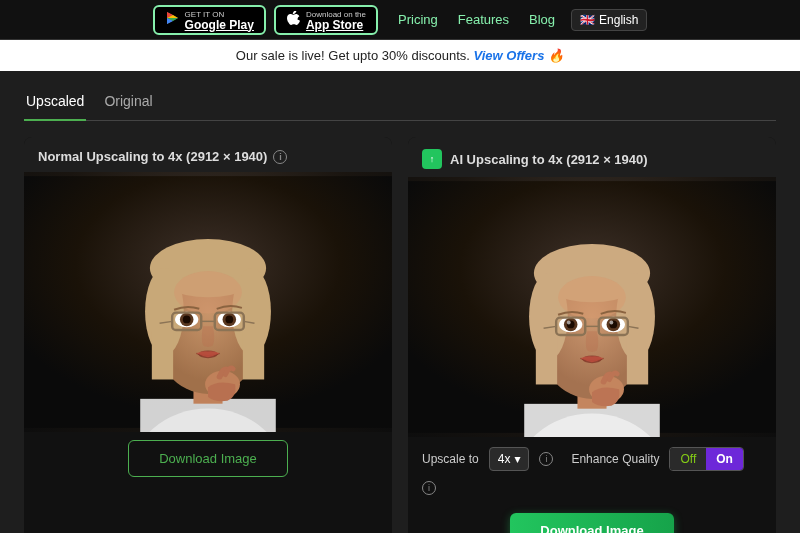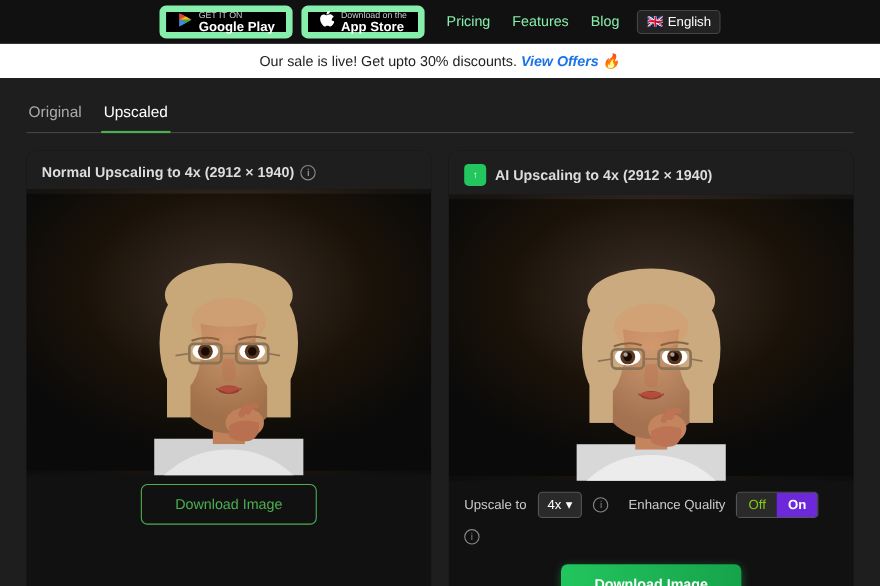--- a/index.html
+++ b/index.html
@@ -18,43 +18,44 @@
       display: flex;
       align-items: center;
       justify-content: center;
       gap: 8px;
       padding: 0 20px;
       height: 40px;
       border-bottom: 1px solid #333;
     }
     .store-btn {
       display: flex;
-      align-items: center;
+      align-items: flex-start;
       gap: 6px;
       background: #000;
-      border: 6px solid #86efac;
+      border: 2px solid #86efac;
       border-radius: 6px;
       padding: 4px 10px;
       color: #fff;
       cursor: pointer;
       text-decoration: none;
       height: 30px;
     }
     .store-btn .store-icon {
       font-size: 14px;
     }
     .store-btn .store-text-small {
       font-size: 8px;
       color: #ccc;
       line-height: 1;
     }
     .store-btn .store-text-big {
       font-size: 12px;
       font-weight: 600;
       line-height: 1;
+      text-decoration: underline;
     }
     .store-btn-inner {
       display: flex;
       flex-direction: column;
     }
     .nav-links {
       display: flex;
       align-items: center;
       gap: 20px;
       margin-left: 12px;
@@ -308,22 +309,22 @@
 </nav>
 
 <div class="sale-banner">
   <span>Our sale is live! Get upto 30% discounts.</span>
   <a>View Offers 🔥</a>
 </div>
 
 <div class="main-content">
 
   <div class="tabs">
+    <div class="tab active">Upscaled</div>
     <div class="tab">Original</div>
-    <div class="tab active">Upscaled</div>
   </div>
 
   <div class="panels">
 
     <div class="panel">
       <div class="panel-header">
         <span>Normal Upscaling to 4x (2912 × 1940)</span>
         <span class="info-icon">i</span>
       </div>
 

